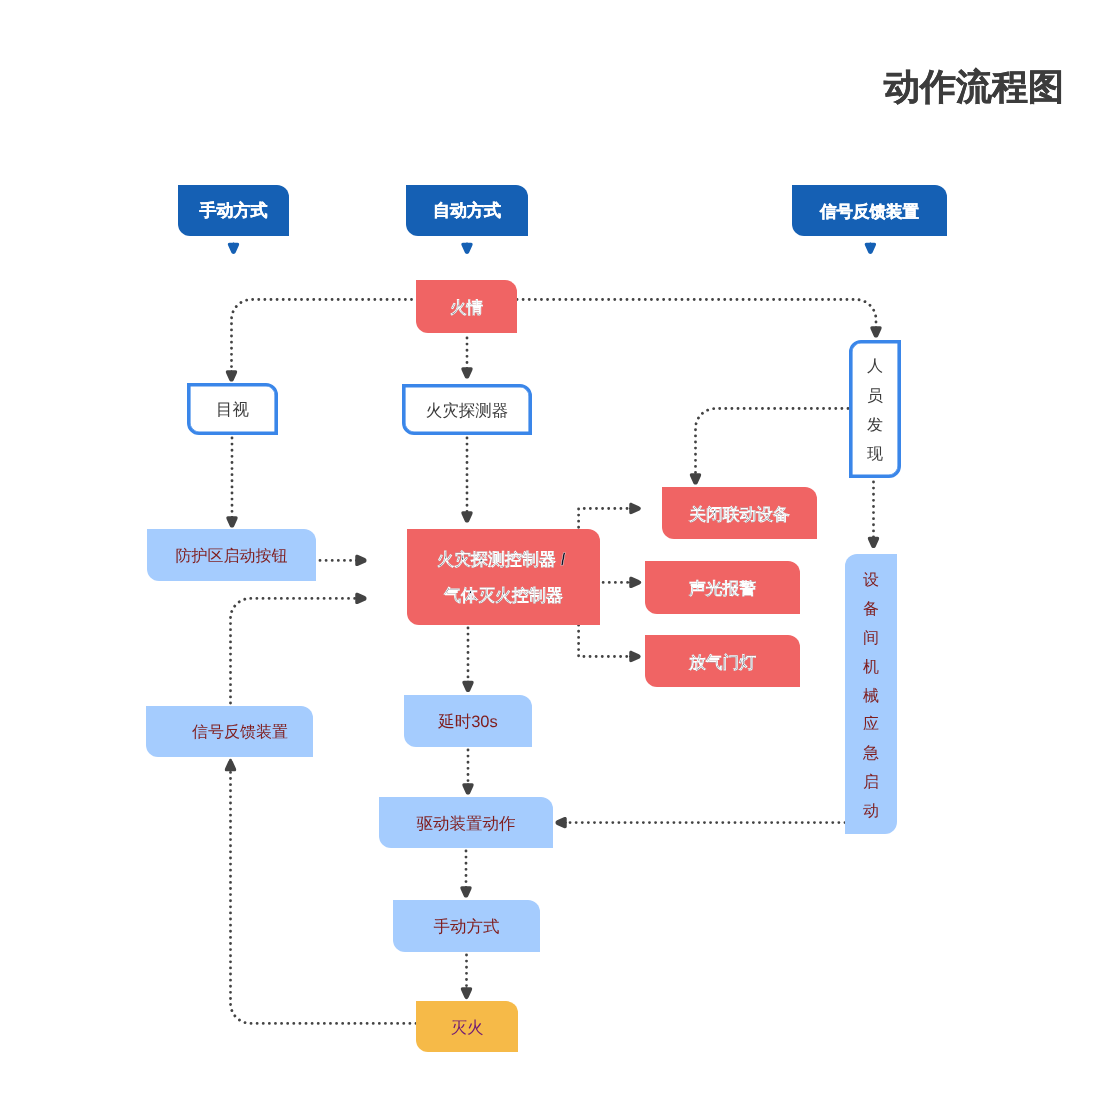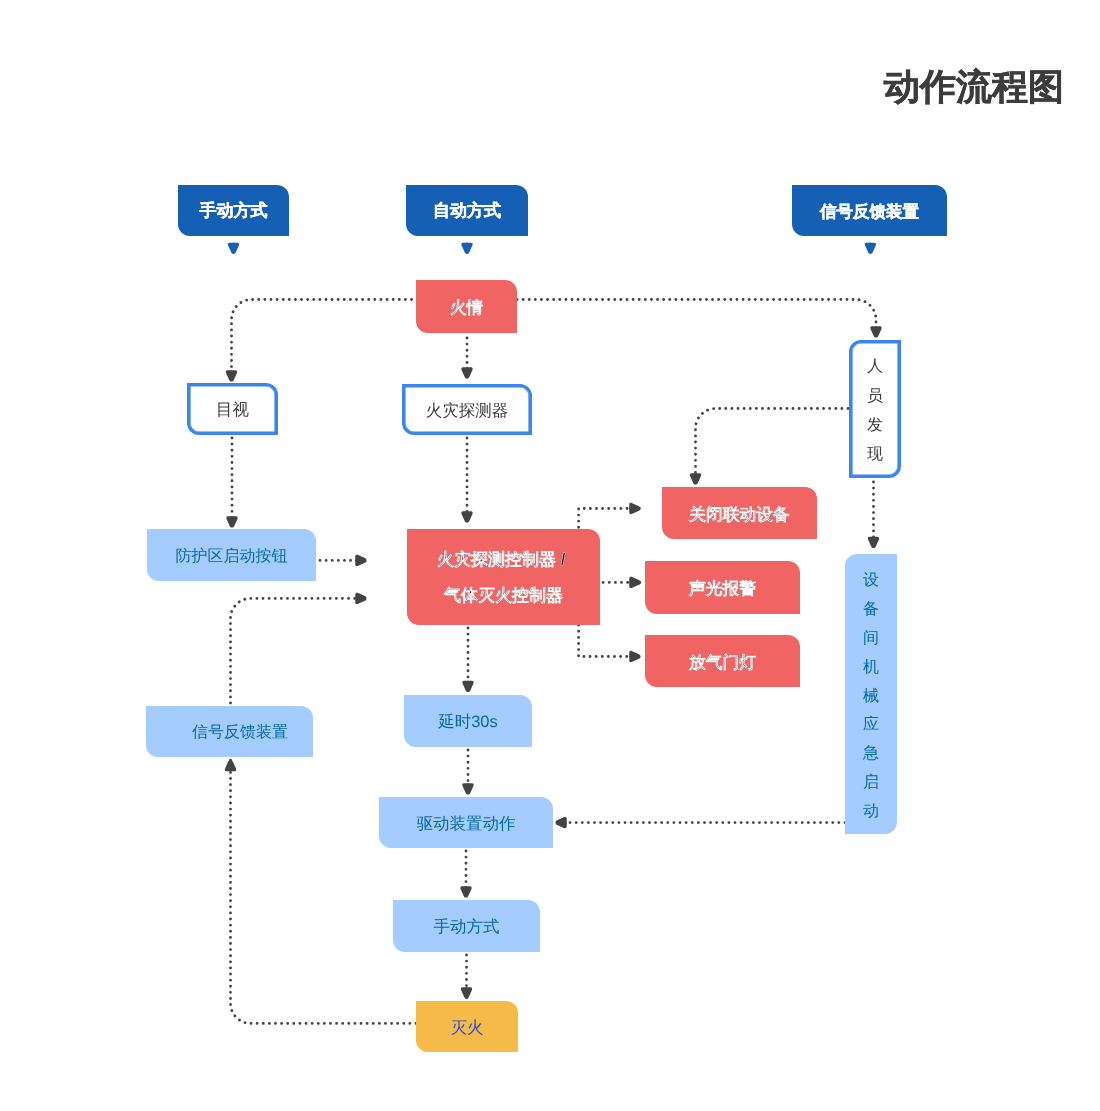--- a/index.html
+++ b/index.html
@@ -25,22 +25,22 @@
   .node{
     position:absolute;box-sizing:border-box;
     display:flex;align-items:center;justify-content:center;
     text-align:center;white-space:pre;
   }
   .node > span{display:block;transform:translate3d(0,1.2px,0);}
 
   
   .fill-blue   {background:#1560b4;color:#ffffff;font-weight:700;-webkit-text-stroke:0.35px #ffffff;}
   .fill-red    {background:#f06464;color:#0f172a;font-weight:700;-webkit-text-stroke:0.35px #ffffff;}
-  .fill-lblue  {background:#a5ccfe;color:#0369a1;font-weight:400;}
-  .fill-orange {background:#f6ba48;color:#1d4ed8;font-weight:400;}
+  .fill-lblue  {background:#a5ccfe;color:#7f1d1d;font-weight:400;}
+  .fill-orange {background:#f6ba48;color:#701a75;font-weight:400;}
   .fill-outline{background:#ffffff;border:3px solid #3a86e9;box-shadow:inset 0 0 0 0.6px #3a86e9;color:#3c3c3c;font-weight:400;}
 
   
   .corner-tr-bl{border-radius:0 12px 0 12px;}
   .corner-tl-br{border-radius:12px 0 12px 0;}
 
   .vertical{
     display:block;
     line-height:1;
   }

